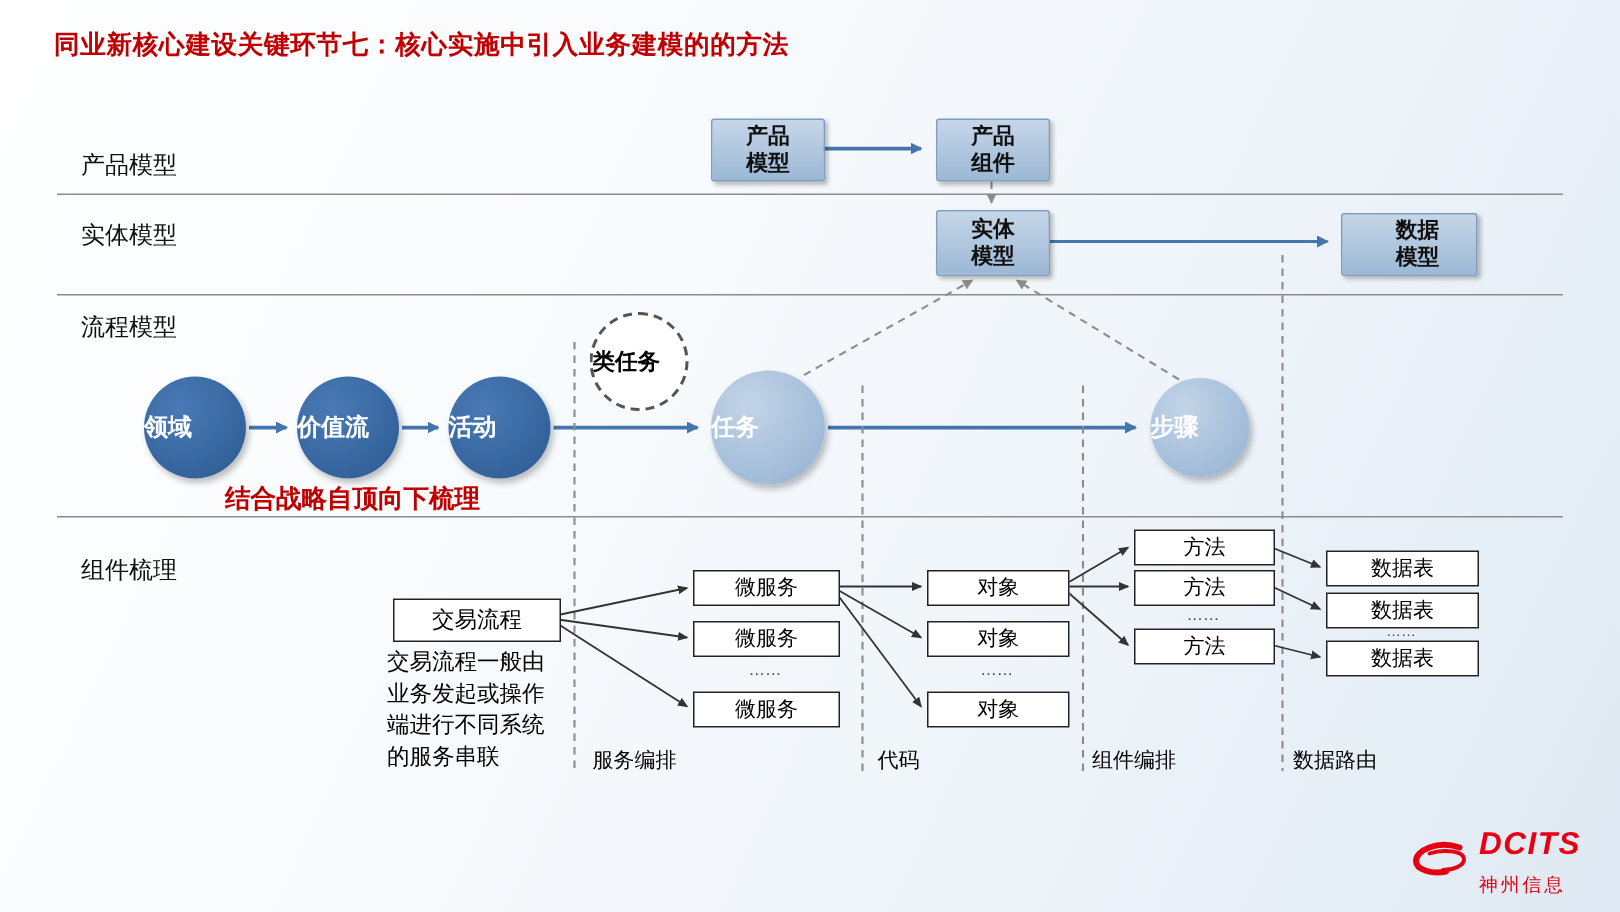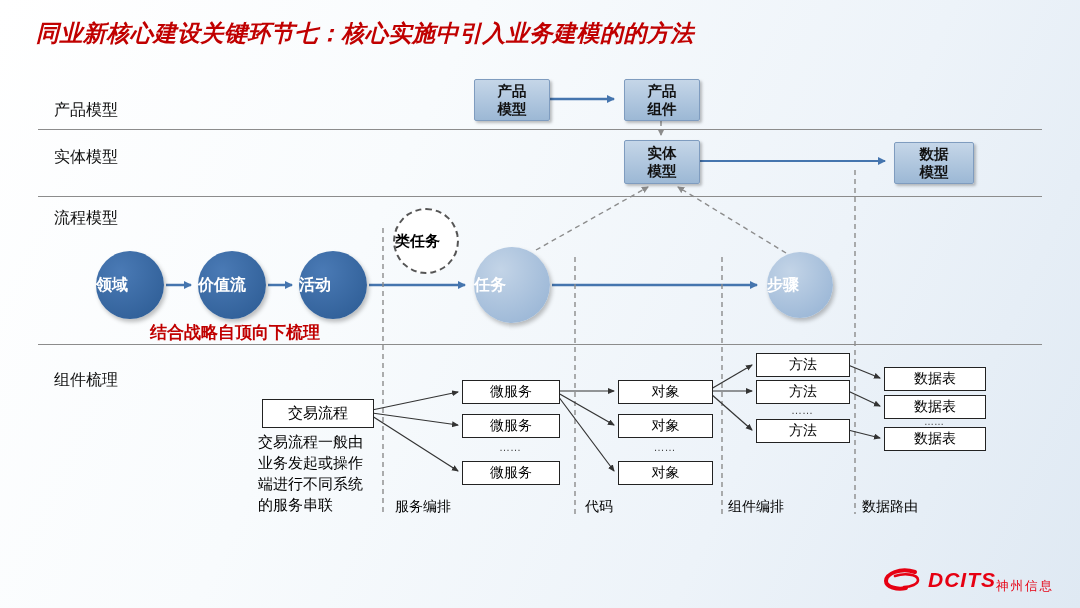--- a/index.html
+++ b/index.html
@@ -3,21 +3,21 @@
 <meta charset="utf-8">
 <style>
   html,body{margin:0;padding:0;}
   body{font-family:"Liberation Sans","DejaVu Sans",sans-serif;}
   .slide{
     position:relative;width:1080px;height:608px;overflow:hidden;
     background:linear-gradient(115deg,#ffffff 0%,#f8fbfd 35%,#edf3f9 70%,#dfe9f3 100%);
   }
   .title{
     position:absolute;left:36px;top:18px;margin:0;
-    font-size:23px;font-weight:bold;color:#C00000;letter-spacing:.5px;z-index:3;font-style:italic;
+    font-size:17px;font-weight:bold;color:#C00000;letter-spacing:.5px;z-index:3;
   }
   .overlay{position:absolute;left:0;top:0;z-index:1;pointer-events:none;}
   .hline{position:absolute;left:38px;width:1004px;height:1px;background:#8c8c8c;z-index:1;}
   .row-label{
     position:absolute;font-family:"DejaVu Serif","Liberation Serif",serif;
     font-size:16px;color:#111;z-index:2;
   }
   .mbox{
     position:absolute;z-index:2;display:flex;align-items:center;justify-content:center;
     background:linear-gradient(#c5d6e8,#9cb8d5);border:1px solid #7f9cbf;
@@ -37,21 +37,21 @@
   }
   .sbox{
     position:absolute;z-index:2;display:flex;align-items:center;justify-content:center;
     background:#fff;border:1px solid #222;font-size:14px;color:#000;
   }
   .dots{position:absolute;z-index:2;text-align:center;color:#444;font-size:11px;line-height:11px;}
   .note-red{position:absolute;z-index:2;color:#C00000;font-weight:600;}
   .note-black{position:absolute;z-index:2;color:#000;font-size:15px;line-height:21px;width:112px;}
   .col-label{position:absolute;z-index:2;font-size:14px;color:#000;}
   .logo{position:absolute;right:26px;bottom:12px;z-index:3;display:flex;align-items:center;gap:6px;}
-  .logo-text{display:flex;flex-direction:row;align-items:flex-start;line-height:1;}
+  .logo-text{display:flex;flex-direction:column;align-items:flex-start;line-height:1;}
   .logo-brand{color:#E60012;font-weight:bold;font-style:italic;font-size:21px;letter-spacing:1px;}
   .logo-company{color:#E60012;font-size:12.5px;letter-spacing:2px;margin-top:11px;}
 </style>
 </head>
 <body>
 
 <div class="slide">
 
   <h1 class="title">同业新核心建设关键环节七：核心实施中引入业务建模的的方法</h1>
 
@@ -114,21 +114,21 @@
 
   <div class="mbox" style="left:474px;top:79px;width:74px;height:40px;">
     <span>产品模型</span>
   </div>
   <div class="mbox" style="left:624px;top:79px;width:74px;height:40px;">
     <span>产品组件</span>
   </div>
   <div class="mbox" style="left:624px;top:140px;width:74px;height:42px;">
     <span>实体模型</span>
   </div>
-  <div class="mbox" style="left:894px;top:142px;width:78px;height:40px;">
+  <div class="mbox" style="left:894px;top:142px;width:78px;height:40px;padding-left:11px;">
     <span>数据模型</span>
   </div>
 
   <div class="circle c-dark" style="left:96px;top:251px;width:68px;height:68px;">
     <span>领域</span>
   </div>
   <div class="circle c-dark" style="left:198px;top:251px;width:68px;height:68px;">
     <span>价值流</span>
   </div>
   <div class="circle c-dark" style="left:299px;top:251px;width:68px;height:68px;">

